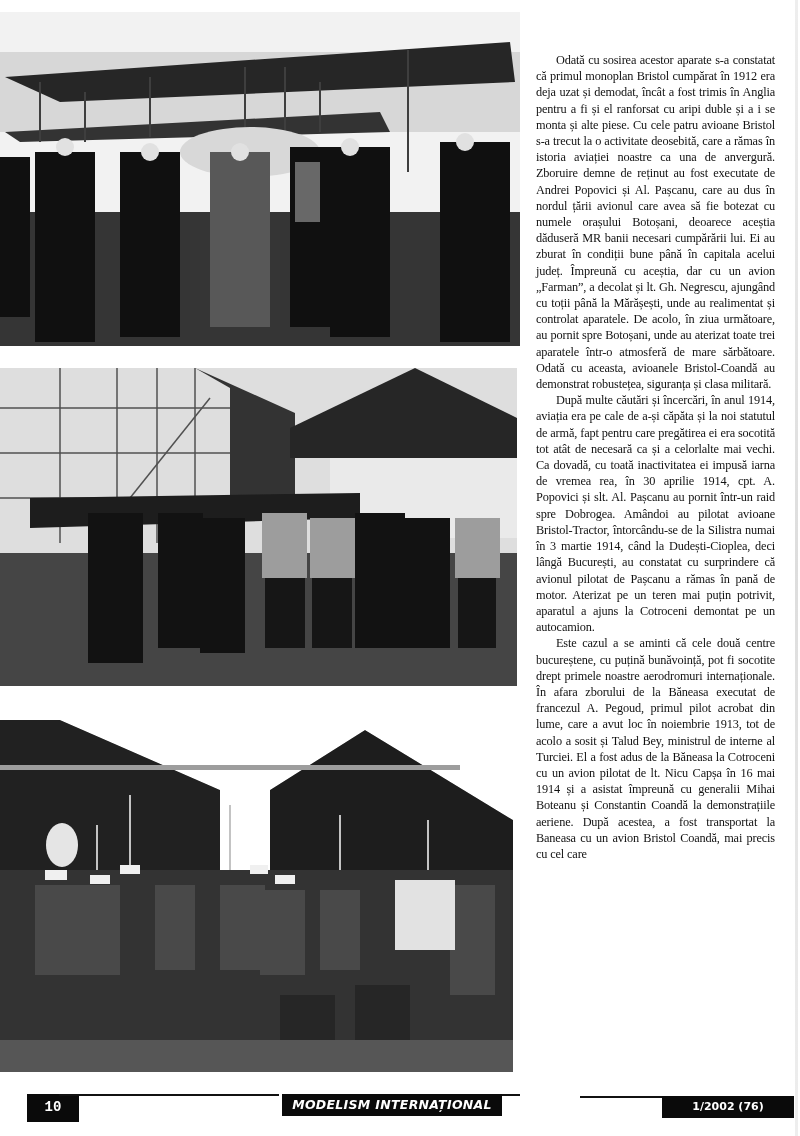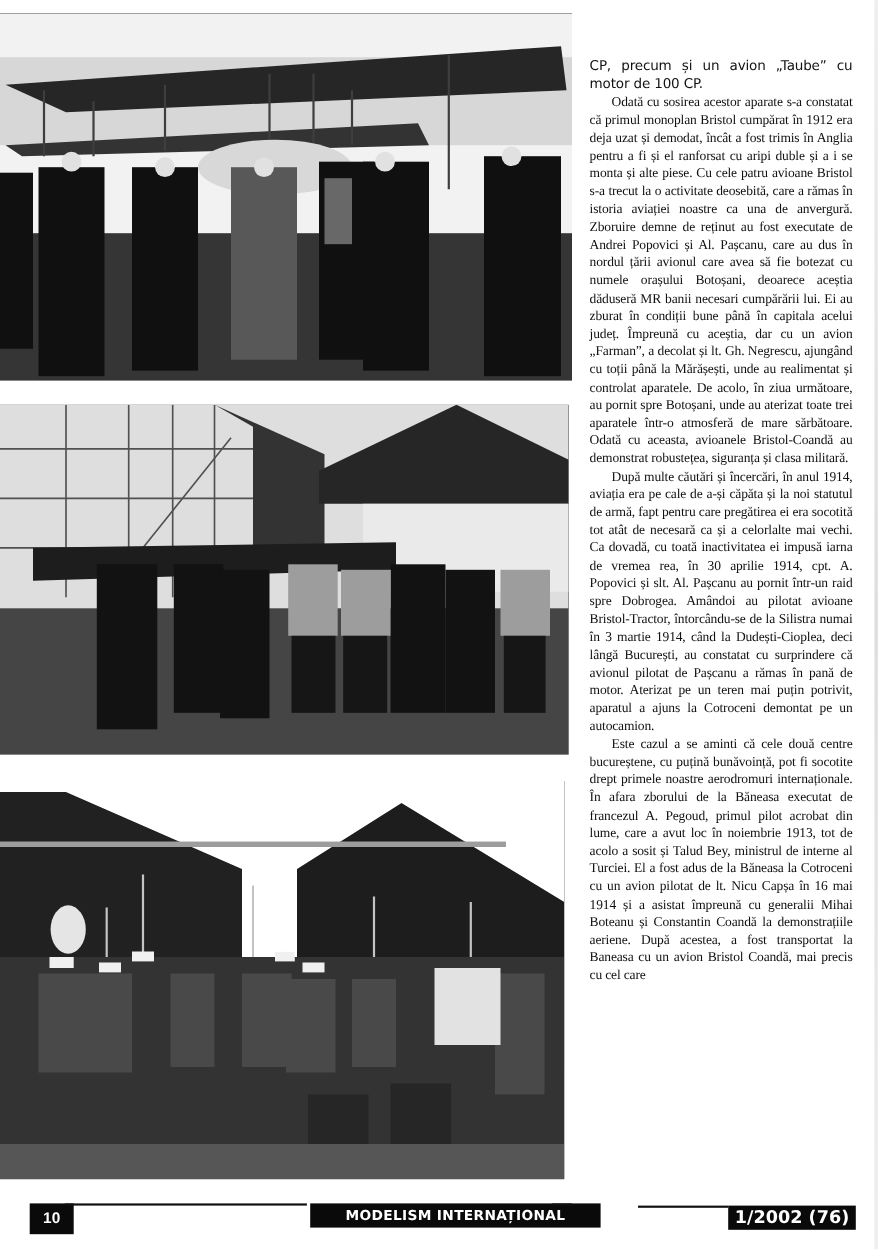--- a/index.html
+++ b/index.html
@@ -5,26 +5,26 @@
   html,body{margin:0;padding:0;background:#fff;}
   body{width:800px;height:1136px;position:relative;overflow:hidden;font-family:"DejaVu Sans",sans-serif;color:#111;}
   .photo{position:absolute;background:#3a3a3a;overflow:hidden;filter:contrast(1.1);}
   .photo svg{display:block;width:100%;height:100%;}
   #photo1{left:0;top:12px;width:520px;height:334px;}
   #photo2{left:0;top:368px;width:517px;height:318px;}
   #photo3{left:0;top:710px;width:513px;height:362px;}
   .col{position:absolute;left:536px;top:52px;width:239px;font-size:12.3px;line-height:16.2px;text-align:justify;letter-spacing:-0.15px;}
   .col p{margin:0;text-indent:0;}
   .col p.ind{text-indent:20px;font-family:Liberation Serif, serif;}
-  .pgnum{position:absolute;left:27px;top:1094px;width:40px;height:28px;background:#0a0a0a;color:#fff;font-weight:bold;font-family:Liberation Sans, sans-serif;font-size:14px;line-height:26px;text-align:center;}
+  .pgnum{position:absolute;left:27px;top:1094px;width:52px;height:28px;background:#0a0a0a;color:#fff;font-weight:bold;font-family:Liberation Mono, monospace;font-size:14px;line-height:26px;text-align:center;}
   .rule-l{position:absolute;left:59px;top:1094px;width:220px;height:2px;background:#111;}
-  .mag{position:absolute;left:282px;top:1094px;width:264px;height:22px;background:#0a0a0a;color:#fff;font-weight:bold;font-size:12.5px;line-height:22px;text-align:center;letter-spacing:0.3px;}
+  .mag{position:absolute;left:282px;top:1094px;width:220px;height:22px;background:#0a0a0a;color:#fff;font-weight:bold;font-size:12.5px;line-height:22px;text-align:center;letter-spacing:0.3px;font-style:italic;}
   .rule-m{position:absolute;left:502px;top:1094px;width:18px;height:2px;background:#111;}
   .rule-r{position:absolute;left:580px;top:1096px;width:82px;height:2px;background:#111;}
-  .issue{position:absolute;left:662px;top:1096px;width:116px;height:22px;background:#0a0a0a;color:#fff;font-weight:bold;font-size:16px;line-height:22px;text-align:center;}
+  .issue{position:absolute;left:662px;top:1096px;width:132px;height:22px;background:#0a0a0a;color:#fff;font-weight:bold;font-size:11px;line-height:22px;text-align:center;}
   .edge{position:absolute;right:2px;top:0;width:3px;height:1136px;background:linear-gradient(#eee,#ddd,#eee);}
 </style>
 </head>
 <body>
 
 <div class="photo" id="photo1">
   <svg viewBox="0 0 520 334" preserveAspectRatio="none">
     <rect width="520" height="334" fill="#e8e8e8"></rect>
     <rect y="40" width="520" height="80" fill="#cfcfcf"></rect>
     <polygon points="5,65 510,30 515,70 60,90" fill="#2e2e2e"></polygon>
@@ -132,21 +132,20 @@
       </g>
     <g fill="#2e2e2e">
         <rect x="280" y="285" width="55" height="45"></rect>
         <rect x="355" y="275" width="55" height="55"></rect>
       </g>
     <rect y="330" width="513" height="32" fill="#5a5a5a"></rect>
   </svg>
 </div>
 
 <div class="col">
-  <p>CP, precum și un avion „Taube” cu motor de 100 CP.</p>
   <p class="ind">Odată cu sosirea acestor aparate s-a constatat că primul monoplan Bristol cumpărat în 1912 era deja uzat și demodat, încât a fost trimis în Anglia pentru a fi și el ranforsat cu aripi duble și a i se monta și alte piese. Cu cele patru avioane Bristol s-a trecut la o activitate deosebită, care a rămas în istoria aviației noastre ca una de anvergură. Zboruire demne de reținut au fost executate de Andrei Popovici și Al. Pașcanu, care au dus în nordul țării avionul care avea să fie botezat cu numele orașului Botoșani, deoarece aceștia dăduseră MR banii necesari cumpărării lui. Ei au zburat în condiții bune până în capitala acelui județ. Împreună cu aceștia, dar cu un avion „Farman”, a decolat și lt. Gh. Negrescu, ajungând cu toții până la Mărășești, unde au realimentat și controlat aparatele. De acolo, în ziua următoare, au pornit spre Botoșani, unde au aterizat toate trei aparatele într-o atmosferă de mare sărbătoare. Odată cu aceasta, avioanele Bristol-Coandă au demonstrat robustețea, siguranța și clasa militară.</p>
   <p class="ind">După multe căutări și încercări, în anul 1914, aviația era pe cale de a-și căpăta și la noi statutul de armă, fapt pentru care pregătirea ei era socotită tot atât de necesară ca și a celorlalte mai vechi. Ca dovadă, cu toată inactivitatea ei impusă iarna de vremea rea, în 30 aprilie 1914, cpt. A. Popovici și slt. Al. Pașcanu au pornit într-un raid spre Dobrogea. Amândoi au pilotat avioane Bristol-Tractor, întorcându-se de la Silistra numai în 3 martie 1914, când la Dudești-Cioplea, deci lângă București, au constatat cu surprindere că avionul pilotat de Pașcanu a rămas în pană de motor. Aterizat pe un teren mai puțin potrivit, aparatul a ajuns la Cotroceni demontat pe un autocamion.</p>
   <p class="ind">Este cazul a se aminti că cele două centre bucureștene, cu puțină bunăvoință, pot fi socotite drept primele noastre aerodromuri internaționale. În afara zborului de la Băneasa executat de francezul A. Pegoud, primul pilot acrobat din lume, care a avut loc în noiembrie 1913, tot de acolo a sosit și Talud Bey, ministrul de interne al Turciei. El a fost adus de la Băneasa la Cotroceni cu un avion pilotat de lt. Nicu Capșa în 16 mai 1914 și a asistat împreună cu generalii Mihai Boteanu și Constantin Coandă la demonstrațiile aeriene. După acestea, a fost transportat la Baneasa cu un avion Bristol Coandă, mai precis cu cel care</p>
 </div>
 
 <div class="pgnum">10</div>
 <div class="rule-l"></div>
 <div class="mag">MODELISM INTERNAȚIONAL</div>
 <div class="rule-m"></div>
 <div class="rule-r"></div>

